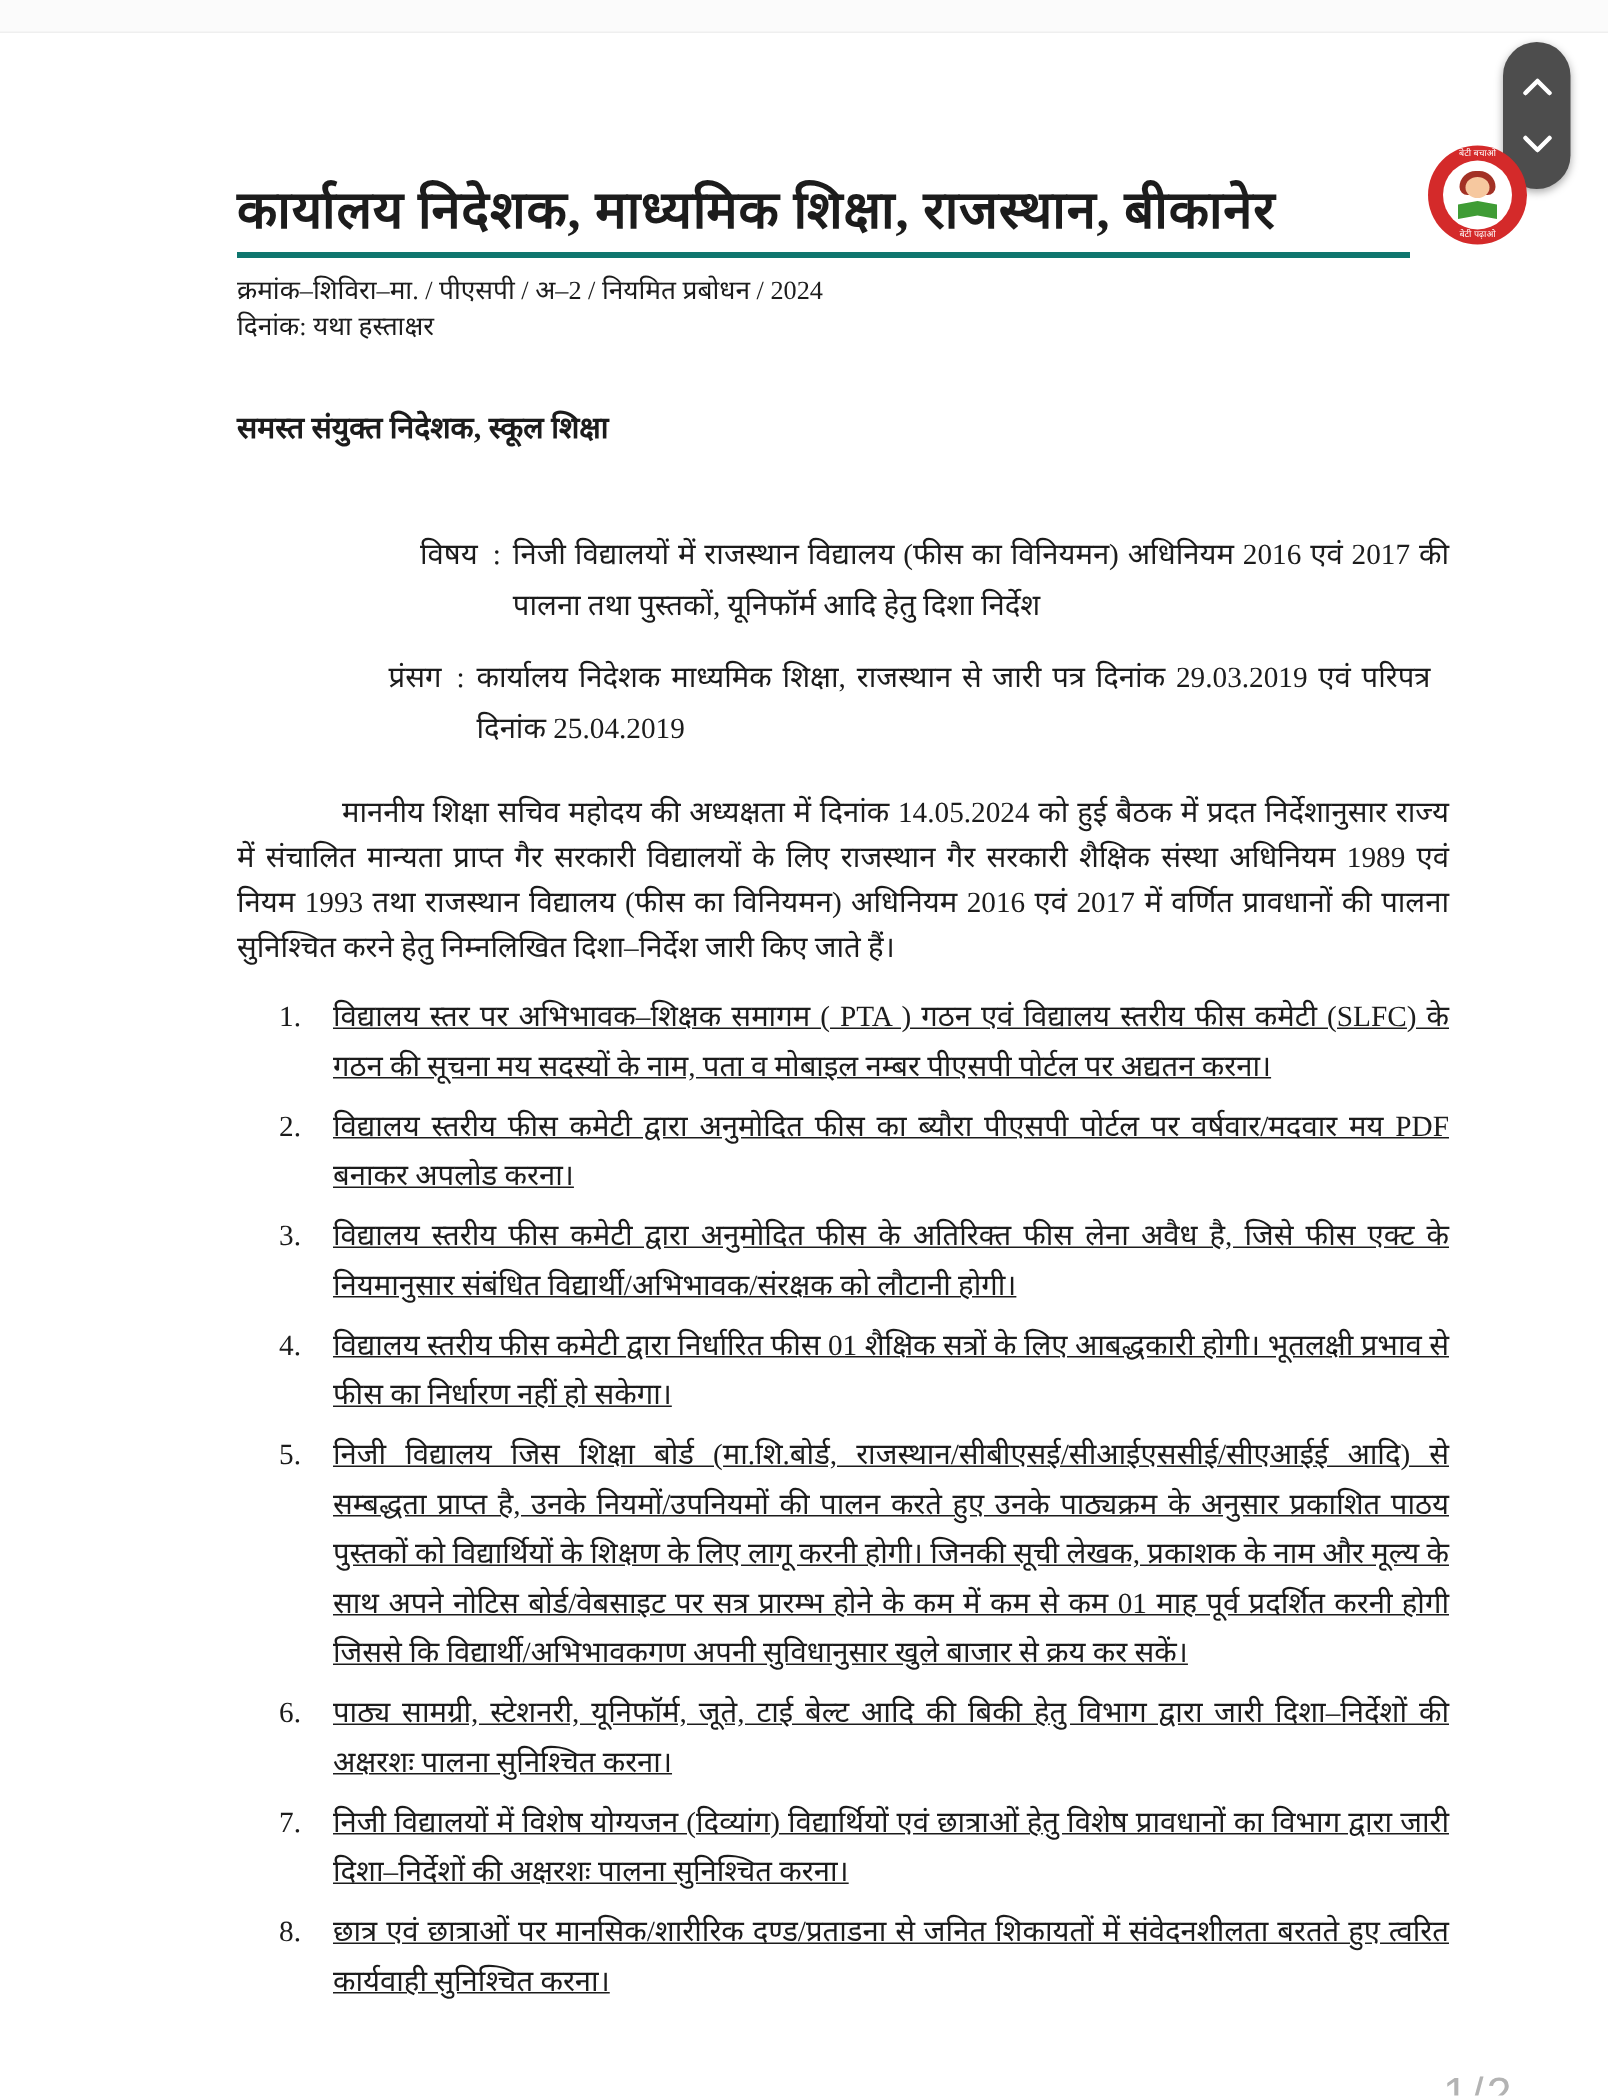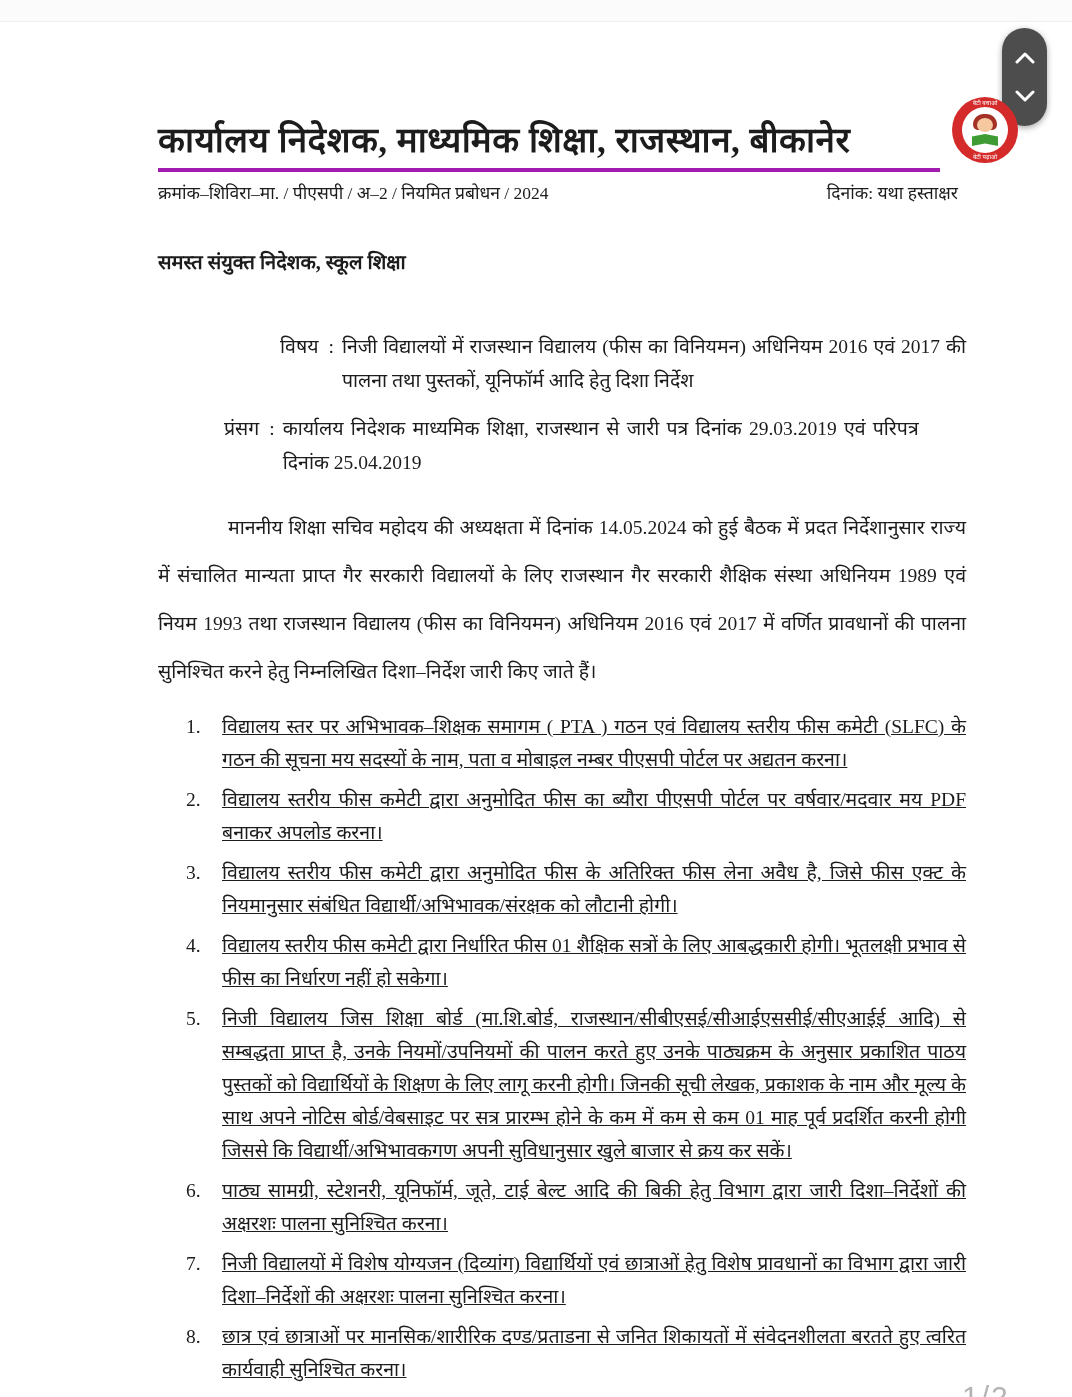--- a/index.html
+++ b/index.html
@@ -16,45 +16,45 @@
     background:#4d4d4d; border-radius:23px; box-shadow:0 2px 6px rgba(0,0,0,.35);
     display:flex; flex-direction:column; align-items:center; justify-content:space-evenly; }
   .scrollpill svg { display:block; }
 
   
   .page { position:absolute; top:22px; left:0; width:1072px; height:1375px;
     padding:93px 106px 0 158px; }
 
   .letterhead { position:relative; }
   .title { font-size:35px; font-weight:bold; letter-spacing:.5px; white-space:nowrap;
-    padding-bottom:6px; border-bottom:4px solid #a21caf; display:block; width:782px; }
+    padding-bottom:6px; border-bottom:4px solid #0f766e; display:block; width:782px; }
   .logo { position:absolute; top:-18px; right:-52px; width:66px; height:66px; }
   .logo-ring { width:66px; height:66px; border-radius:50%; background:#d42a2a; position:relative;
     display:flex; align-items:center; justify-content:center; }
   .logo-inner { width:46px; height:46px; border-radius:50%; background:#ffffff; position:relative; overflow:hidden; }
   .logo-arc { position:absolute; left:0; width:100%; text-align:center; color:#ffffff;
     font-size:6px; line-height:6px; font-family:"Liberation Sans",sans-serif; }
   .logo-arc.top { top:3px; } .logo-arc.bottom { bottom:3px; }
   .girl-hair { position:absolute; top:7px; left:11px; width:24px; height:16px; border-radius:12px 12px 6px 6px; background:#a33125; }
   .girl-face { position:absolute; top:11px; left:15px; width:16px; height:14px; border-radius:50%; background:#f6c89f; }
   .girl-book { position:absolute; top:27px; left:10px; width:26px; height:12px; background:#3f9c35;
     clip-path:polygon(0 20%, 50% 0, 100% 20%, 100% 100%, 50% 80%, 0 100%); }
 
-  .refline { display:flex; justify-content:space-between; margin-top:8px; font-size:17.5px; width:800px; }
+  .refline { display:flex; justify-content:space-between; margin-top:8px; font-size:17.5px; width:800px;flex-direction:column; }
 
   .addressees { margin-top:42px; font-weight:bold; font-size:20px; line-height:32px;font-family:Liberation Serif, serif; }
 
   .block { display:flex; margin-top:0; font-size:19.5px; line-height:34px; }
   .subject-wrap { margin-top:52px; margin-left:122px; }
-  .reference-wrap { margin-top:14px; margin-left:66px; }
+  .reference-wrap { margin-top:14px; margin-left:101px; }
   .block .lbl { flex:0 0 auto; white-space:nowrap; }
   .block .colon { flex:0 0 auto; padding:0 8px 0 10px; }
   .block .txt { width:636px; text-align:justify; }
 
-  .bodypara { margin-top:24px; font-size:19.5px; line-height:48px; text-align:justify;
+  .bodypara { margin-top:24px; font-size:19.5px; line-height:30px; text-align:justify;
     text-indent:70px; width:808px; }
 
   .directives { margin-top:14px; width:808px; }
   .directive { display:flex; margin-bottom:7px; font-size:19.5px; line-height:33px; }
   .directive .num { flex:0 0 36px; padding-left:28px; box-sizing:content-box; }
   .directive .dtxt { flex:1; text-align:justify;text-decoration:underline; }
 
   .rajkaj { position:absolute; top:1248px; left:470px; width:300px; text-align:center;
     color:#d0453c; font-family:"Liberation Sans","DejaVu Sans",sans-serif;
     font-weight:bold; font-size:20px; line-height:24px; }

